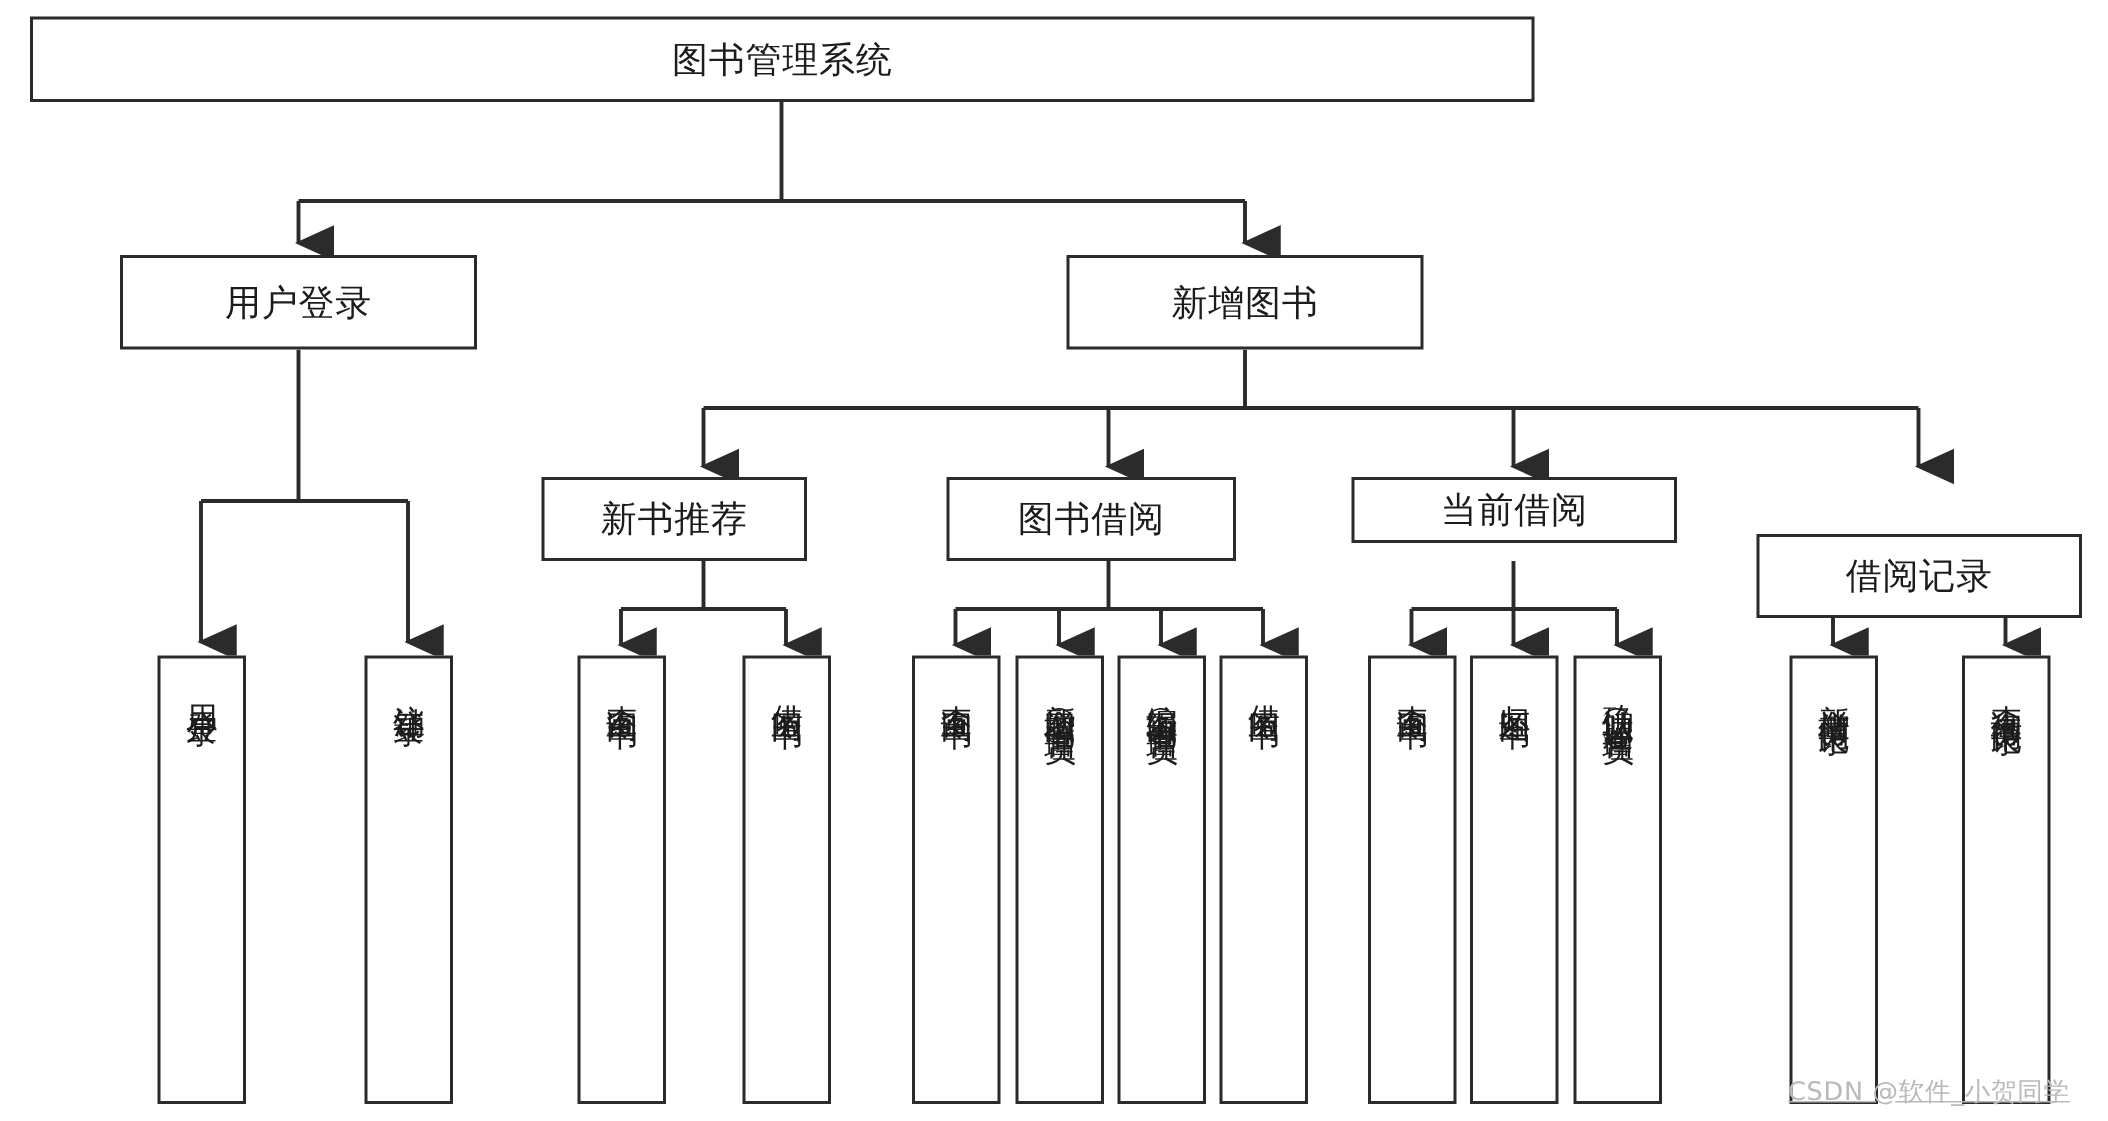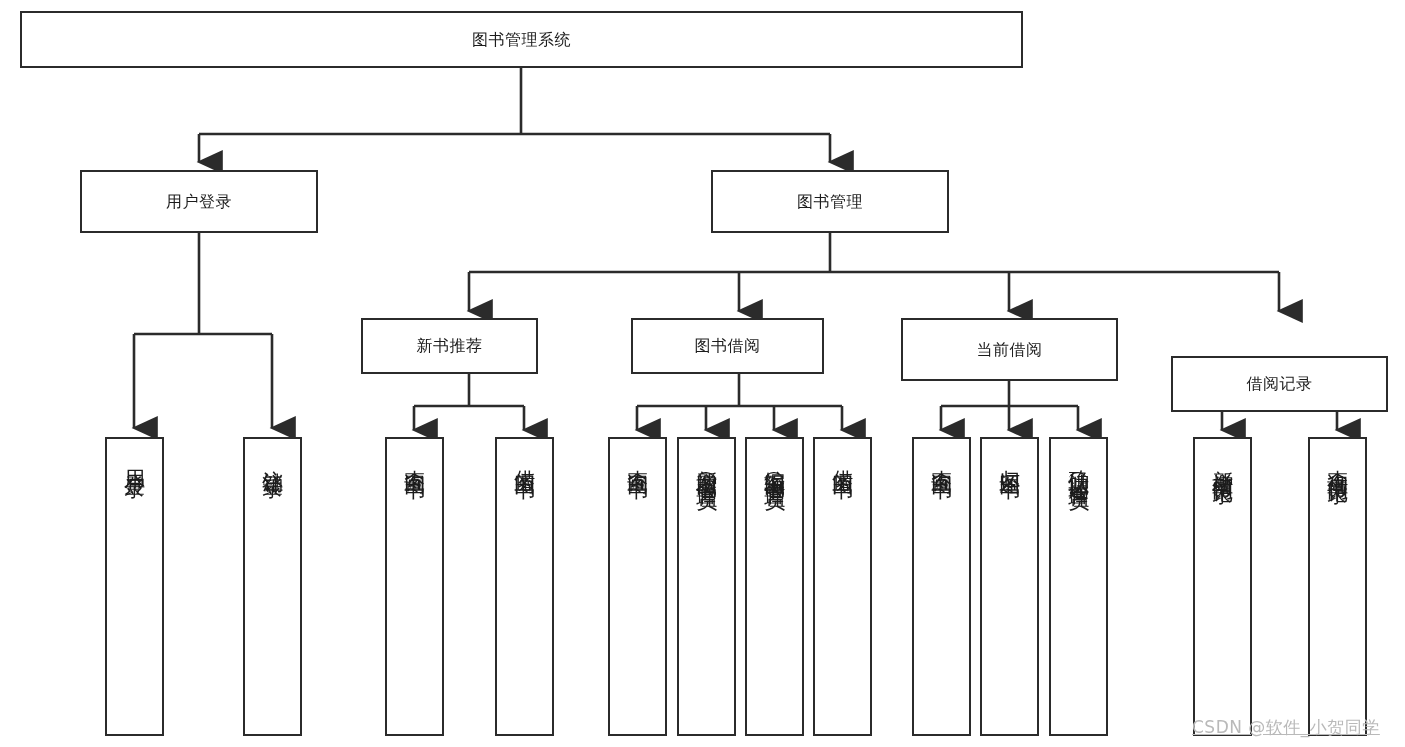--- a/index.html
+++ b/index.html
@@ -30,21 +30,21 @@
     box-sizing: border-box;
     background: #ffffff;
     border: 2px solid #2b2b2b;
     display: flex;
     align-items: center;
     justify-content: center;
     z-index: 3;
   }
   .node .label {
     color: #1c1c1c;
-    font-size: 16px;
+    font-size: 24px;
     line-height: 1.25;
     letter-spacing: 0.5px;
     white-space: nowrap;
   }
   .node.vertical {
     align-items: flex-start;
     padding-top: 14px;
   }
   .node.vertical .label {
     writing-mode: vertical-rl;
@@ -120,30 +120,30 @@
   </svg>
 
   <div class="node" style="left:20px; top:11px; width:1003px; height:57px;">
     <span class="label">图书管理系统</span>
   </div>
 
   <div class="node" style="left:80px; top:170px; width:238px; height:63px;">
     <span class="label">用户登录</span>
   </div>
   <div class="node" style="left:711px; top:170px; width:238px; height:63px;">
-    <span class="label">图书管理</span>
+    <span class="label">新增图书</span>
   </div>
 
   <div class="node" style="left:361px; top:318px; width:177px; height:56px;">
     <span class="label">新书推荐</span>
   </div>
   <div class="node" style="left:631px; top:318px; width:193px; height:56px;">
     <span class="label">图书借阅</span>
   </div>
-  <div class="node" style="left:901px; top:318px; width:217px; height:63px;">
+  <div class="node" style="left:901px; top:318px; width:217px; height:44px;">
     <span class="label">当前借阅</span>
   </div>
   <div class="node" style="left:1171px; top:318px; width:217px; height:56px;margin-top:38px;">
     <span class="label">借阅记录</span>
   </div>
 
   <div class="node vertical" style="left:105px; top:437px; width:59px; height:299px;">
     <span class="label">用户登录</span>
   </div>
   <div class="node vertical" style="left:243px; top:437px; width:59px; height:299px;">

